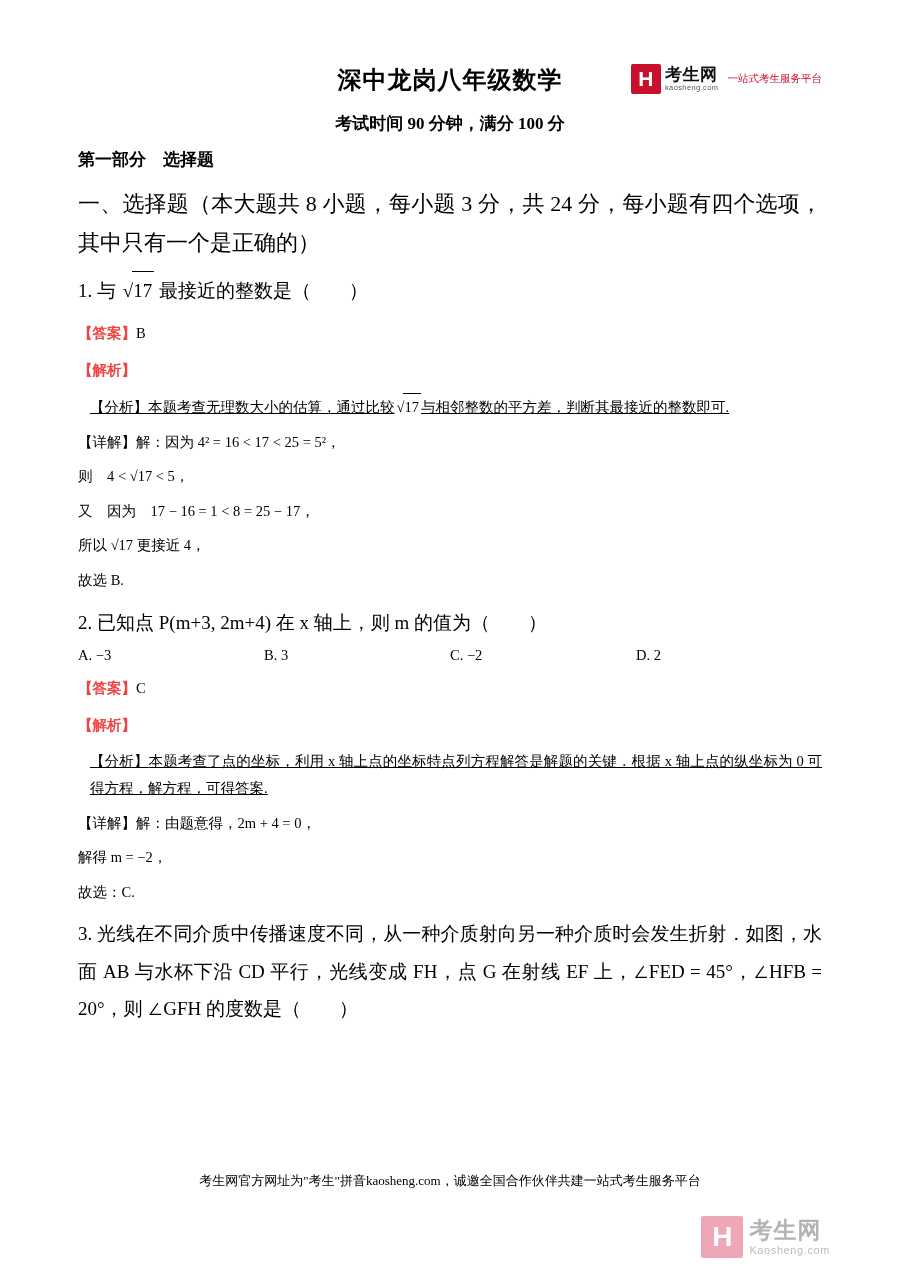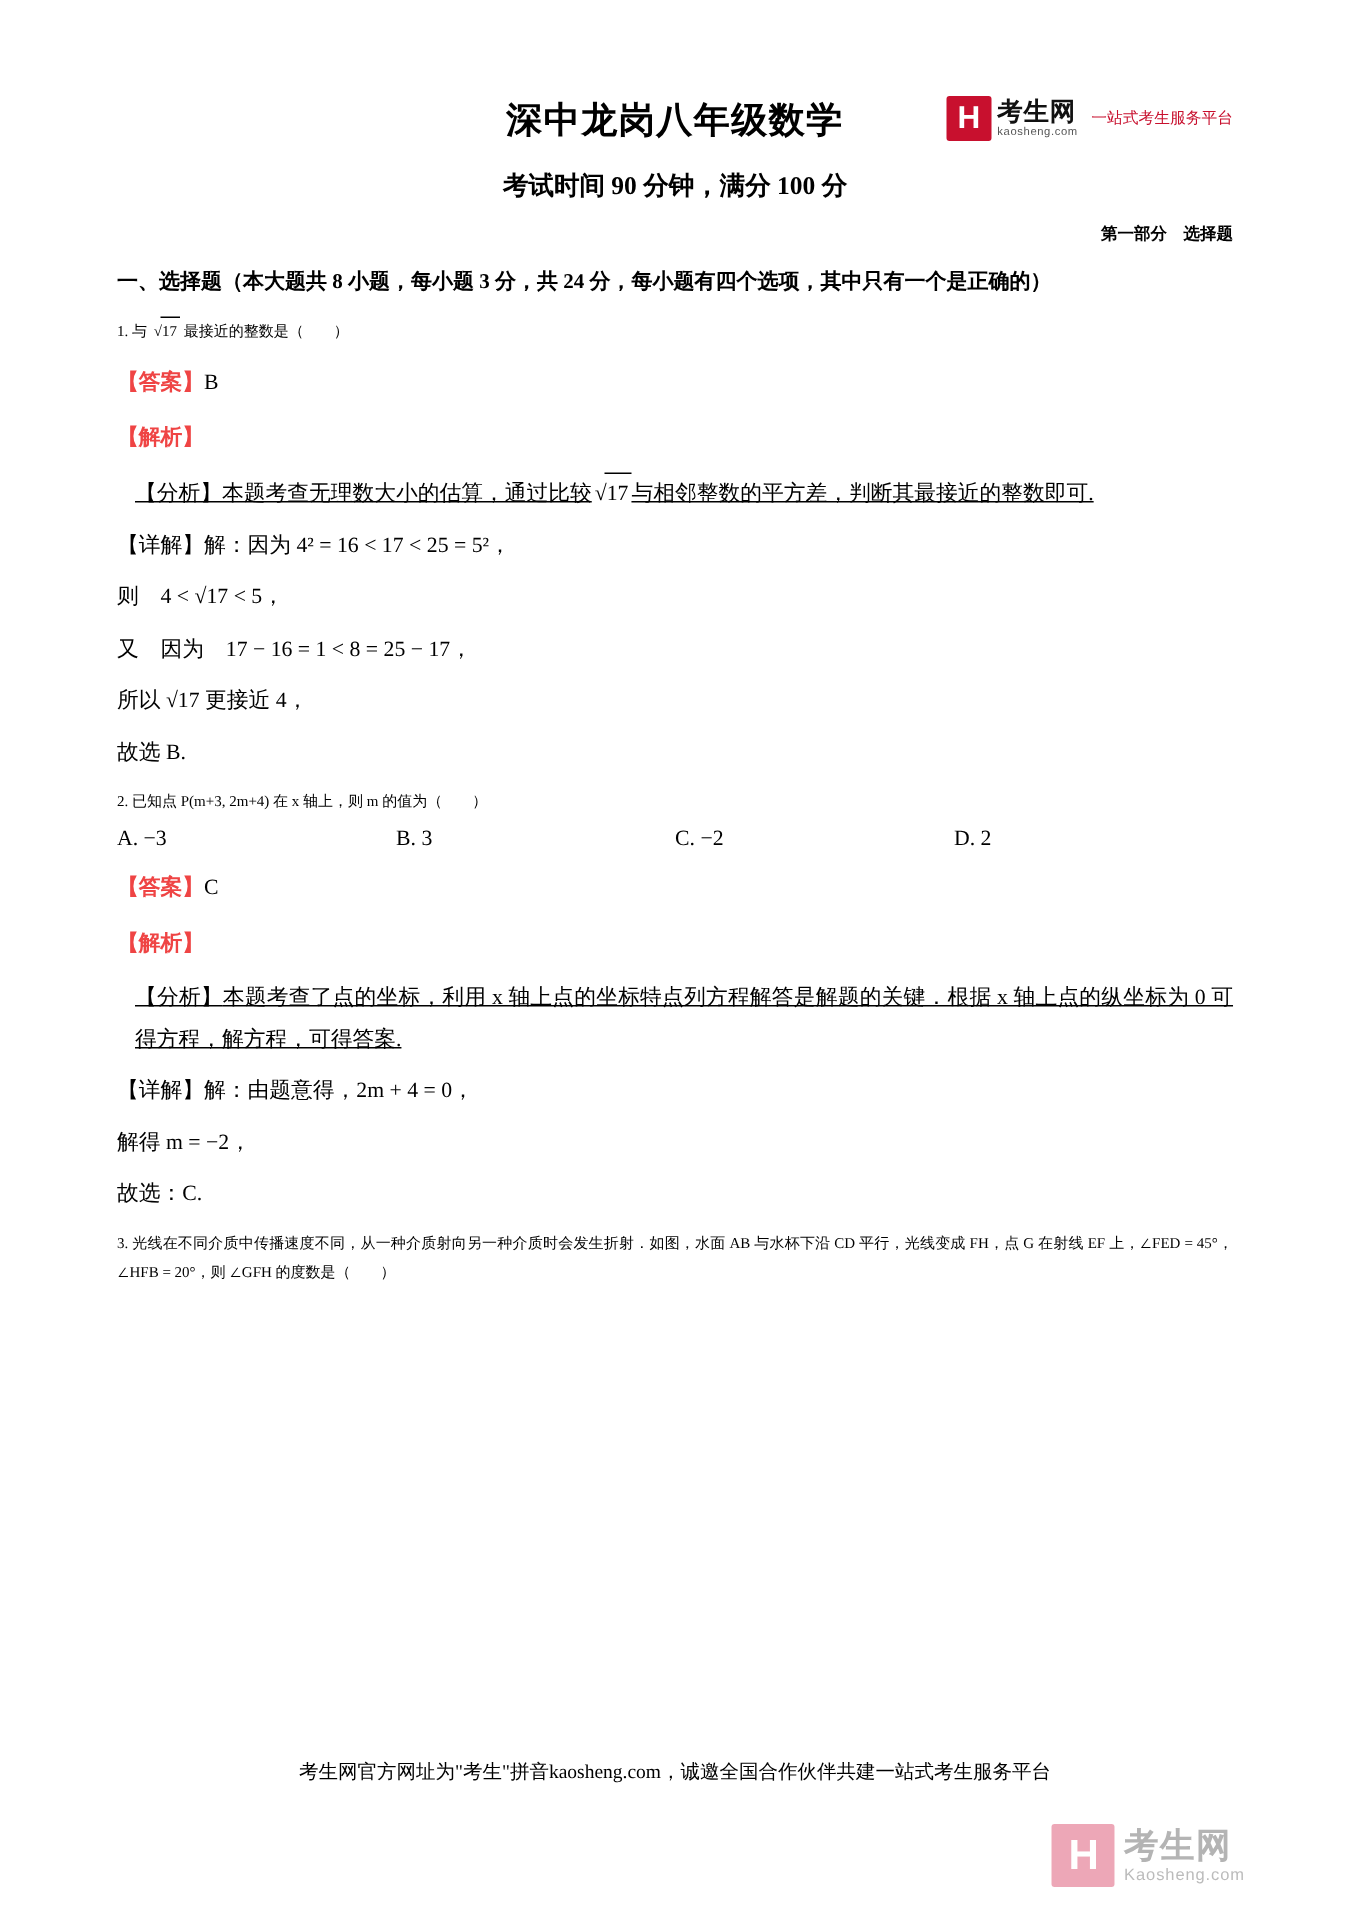--- a/index.html
+++ b/index.html
@@ -84,36 +84,36 @@
     letter-spacing: 1px;
   }
   .doc-subtitle {
     text-align: center;
     font-size: 17px;
     font-weight: bold;
     margin: 16px 0 0 0;
     font-family: Liberation Serif, serif;
   }
   .doc-part {
-    text-align: right;
-    font-size: 11px;
+    text-align: left;
+    font-size: 17px;
     font-weight: bold;
     margin: 13px 0 0 0;
   }
 
   
   .section-head {
-    font-size: 14px;
-    font-weight: bold;
+    font-size: 22px;
+    font-weight: normal;
     line-height: 1.75;
     margin: 14px 0 0 0;
     text-align: justify;
   }
   .q {
-    font-size: 10px;
+    font-size: 19px;
     line-height: 1.95;
     margin: 9px 0 0 0;
     text-align: justify;
   }
   .choices {
     display: flex;
     font-size: 14.5px;
     margin: 6px 0 0 0;
   }
   .choices > span {

